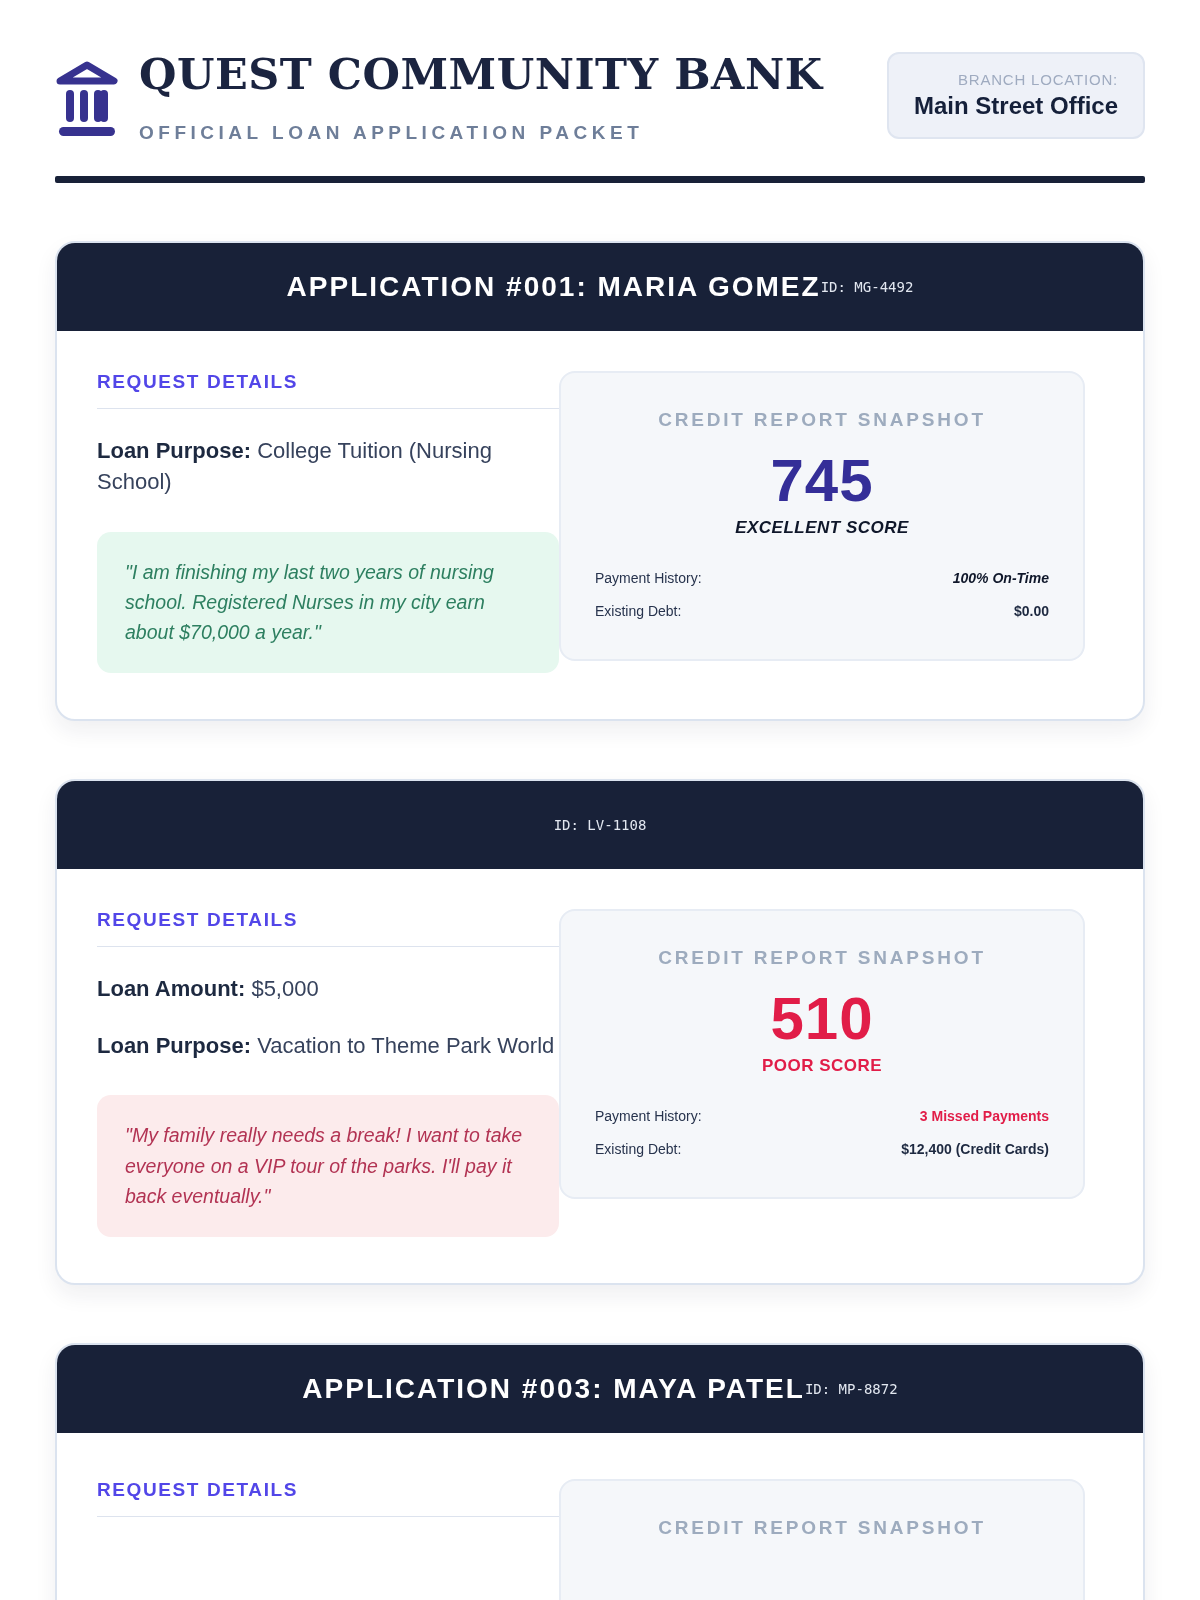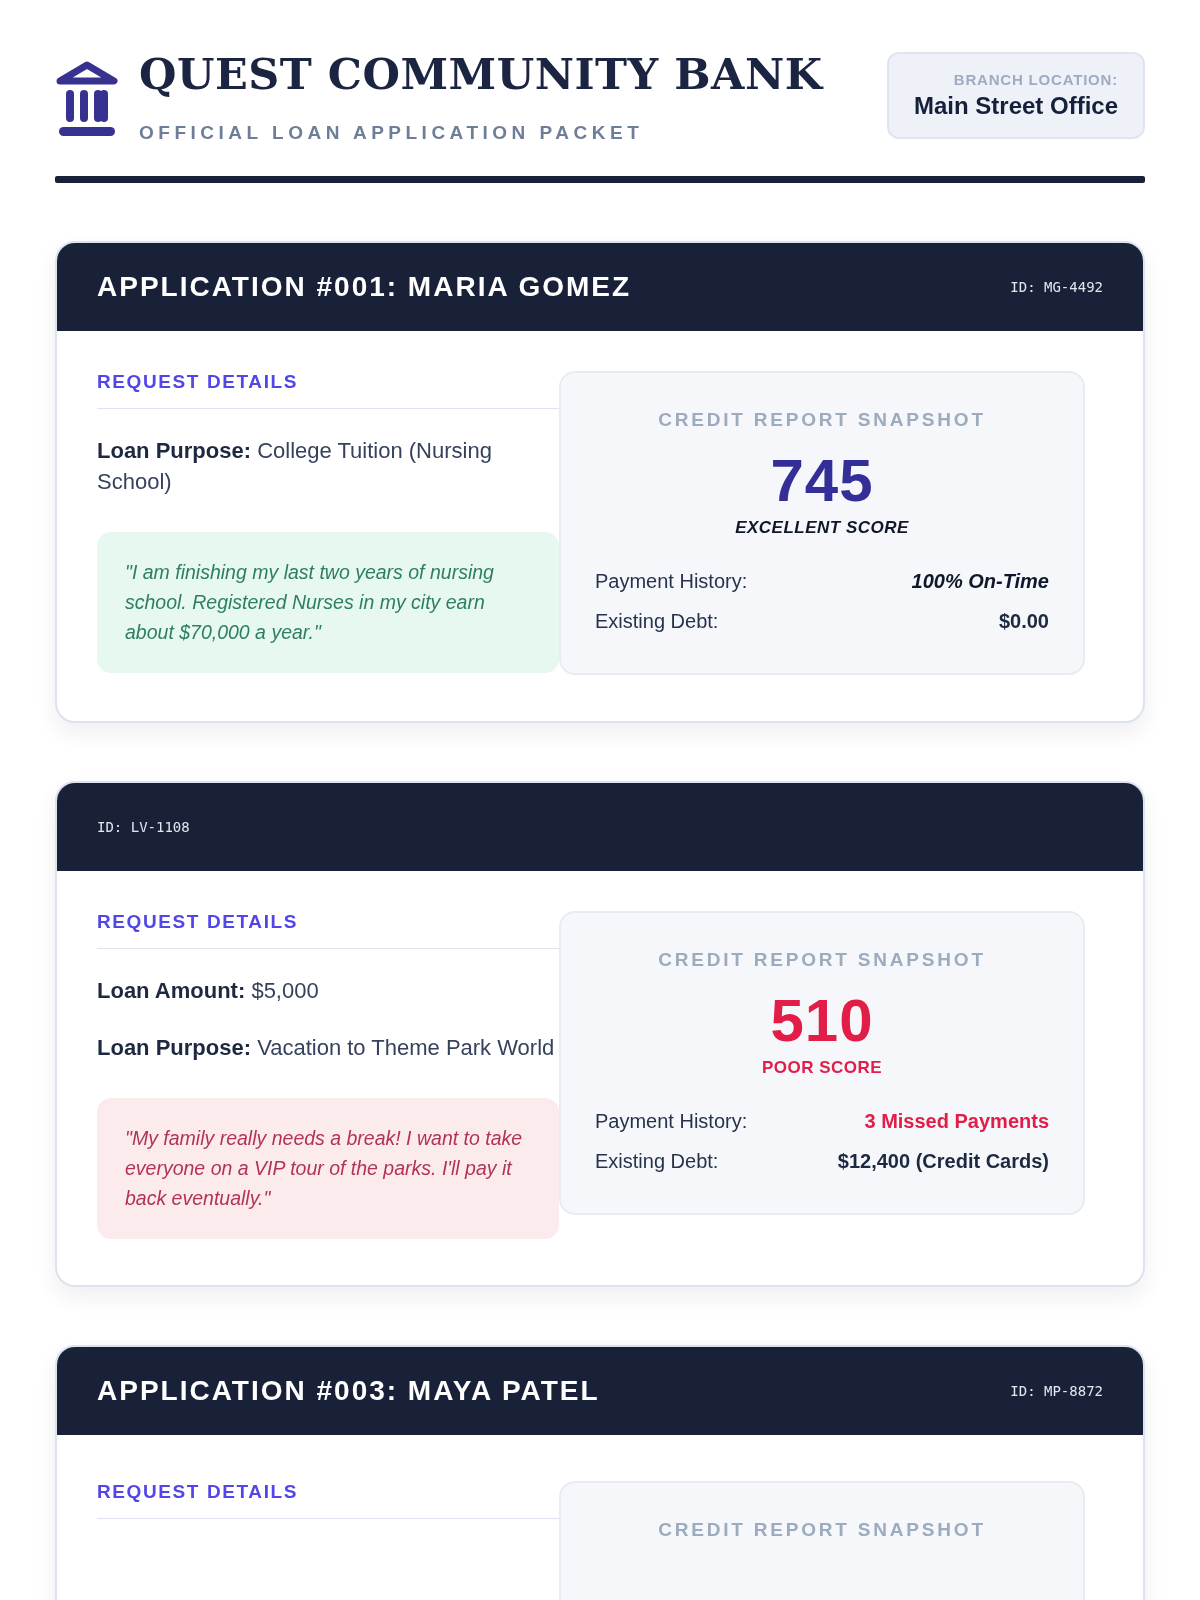--- a/index.html
+++ b/index.html
@@ -29,41 +29,41 @@
   .brand-tagline {
     margin-top:25px;
     font-size:19px; font-weight:700; letter-spacing:4.5px;
     color:#6e7e99;
   }
   .branch-badge {
     background:#eef1f8; border:2px solid #dfe5f0; border-radius:12px;
     padding:17px 25px; text-align:right; min-width:235px;
   }
   .branch-label {
-    font-size:15px; font-weight:700; letter-spacing:0.8px; color:#9fabc0;
+    font-size:15px; font-weight:400; letter-spacing:0.8px; color:#9fabc0;
   }
   .branch-value {
     margin-top:4px;
     font-size:24px; font-weight:700; color:#15203a;
   }
   .doc-rule {
     margin:32px 55px 0 55px; height:7px;
     background:#182138; border-radius:2px;
   }
 
   
   .app-card {
     margin:58px 55px 0 55px;
     border:2px solid #dbe3ef; border-radius:20px;
     box-shadow:0 10px 22px rgba(23,33,56,0.07);
     overflow:hidden; background:#ffffff;
   }
   .card-header {
     background:#182138;
-    display:flex; justify-content:space-between; align-items:center;
+    display:flex; justify-content:center; align-items:center;
     padding:0 40px; height:88px;
   }
   .card-title {
     color:#ffffff; font-size:28px; font-weight:800; letter-spacing:2px;
   }
   .card-id {
     font-family:"DejaVu Sans Mono","Liberation Mono",monospace;
     font-size:14px; color:#e2e7f0;
   }
   .card-body {
@@ -108,21 +108,21 @@
   }
   .tone-excellent { color:#342e98; }
   .tone-poor { color:#e11d48; }
   .tone-green { color:#0f172a;font-style:italic; }
   .tone-red { color:#e11d48; }
   .tone-dark { color:#1d2940; }
 
   .snap-rows { margin-top:32px; }
   .snap-row {
     display:flex; justify-content:space-between; align-items:baseline;
-    margin-top:17px; font-size:20px;
+    margin-top:17px; font-size:14px;
   }
   .snap-key { color:#27334d; }
   .snap-val { font-weight:700; text-align:right; }
 </style>
 </head>
 <body>
 
 <div class="page">
 
   <div class="doc-header">

